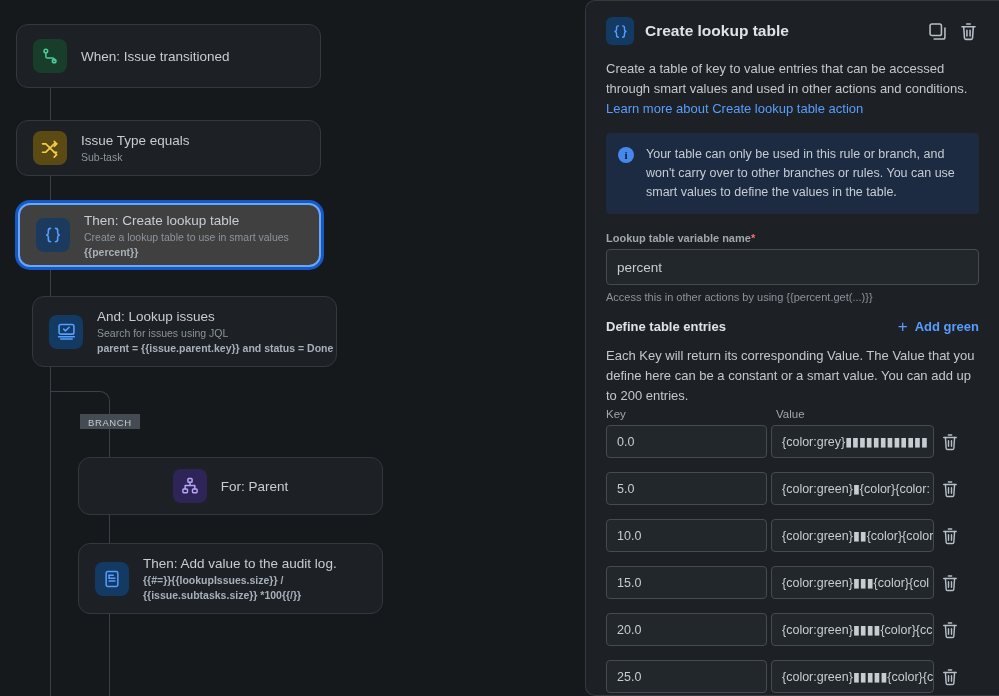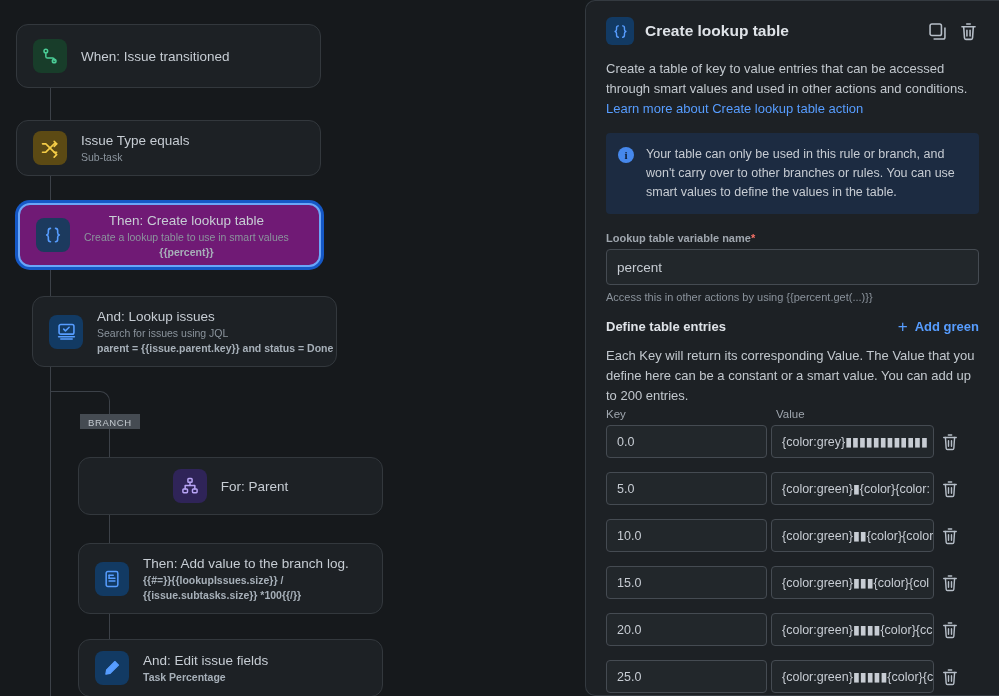--- a/index.html
+++ b/index.html
@@ -38,22 +38,21 @@
     border: 1px solid #33383d;
     border-radius: 12px;
     display: flex;
     align-items: center;
     padding: 0 16px;
     gap: 14px;
   }
   .card.selected {
     border: 2px solid #6aa6f8;
     box-shadow: 0 0 0 3px #1558c6;
-    background: #701a75;
-    text-align: center;
+    background: #404040;
   }
   .card-icon {
     width: 34px; height: 34px;
     border-radius: 8px;
     flex: 0 0 34px;
     display: flex; align-items: center; justify-content: center;
   }
   .card-text { display: flex; flex-direction: column; gap: 2px; min-width: 0; }
   .card-title {
     font-size: 13.5px; color: #c7cdd4; font-weight: 400;
@@ -289,37 +288,26 @@
 
     <div class="card" style="left:78px; top:543px; width:305px; height:71px;">
       <div class="card-icon ic-blue">
         <svg width="20" height="20" viewBox="0 0 24 24" fill="none" stroke="#579dff" stroke-width="1.8" stroke-linecap="round" stroke-linejoin="round">
           <rect x="5" y="3" width="14" height="18" rx="2"></rect>
           <path d="M8.5 7.5h5M8.5 11h7M8.5 14.5h7"></path>
           <path d="M8.5 7.5v3.5"></path>
         </svg>
       </div>
       <div class="card-text">
-        <div class="card-title">Then: Add value to the branch log.</div>
+        <div class="card-title">Then: Add value to the audit log.</div>
         <div class="card-sub strong">{{#=}}{{lookupIssues.size}} /</div>
         <div class="card-sub strong">{{issue.subtasks.size}} *100{{/}}</div>
       </div>
     </div>
 
-    <div class="card" style="left:78px; top:639px; width:305px; height:58px;">
-      <div class="card-icon ic-blue">
-        <svg width="20" height="20" viewBox="0 0 24 24" fill="#579dff" stroke="#579dff" stroke-width="1.4" stroke-linejoin="round">
-          <path d="M15.5 4.2l4.3 4.3-10 10-5.2.9.9-5.2z"></path>
-        </svg>
-      </div>
-      <div class="card-text">
-        <div class="card-title">And: Edit issue fields</div>
-        <div class="card-sub strong">Task Percentage</div>
-      </div>
-    </div>
   </div>
 
   <div class="panel">
     <div class="panel-inner">
 
       <div class="panel-head">
         <div class="panel-head-icon">
           <svg width="17" height="17" viewBox="0 0 24 24" fill="none" stroke="#579dff" stroke-width="2" stroke-linecap="round" stroke-linejoin="round">
             <path d="M9 4c-2 0-2.6 1.2-2.6 3v2.2c0 1.4-.7 2.4-2 2.8 1.3.4 2 1.4 2 2.8V17c0 1.8.6 3 2.6 3"></path>
             <path d="M15 4c2 0 2.6 1.2 2.6 3v2.2c0 1.4.7 2.4 2 2.8-1.3.4-2 1.4-2 2.8V17c0 1.8-.6 3-2.6 3"></path>

